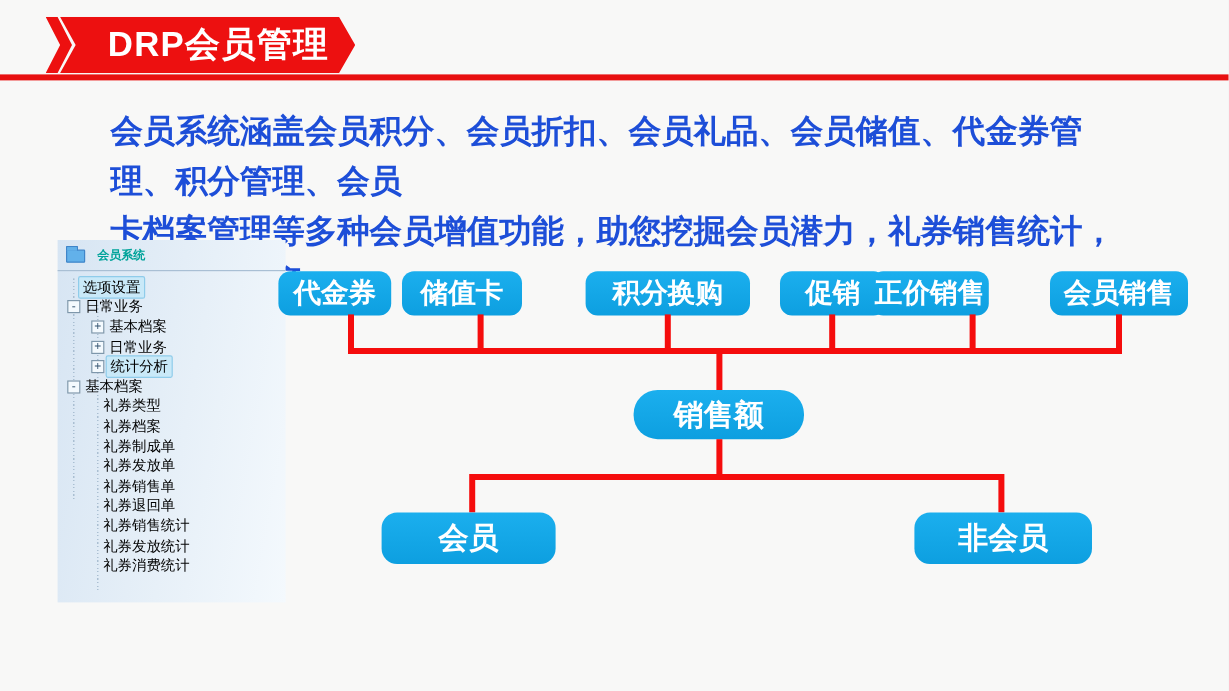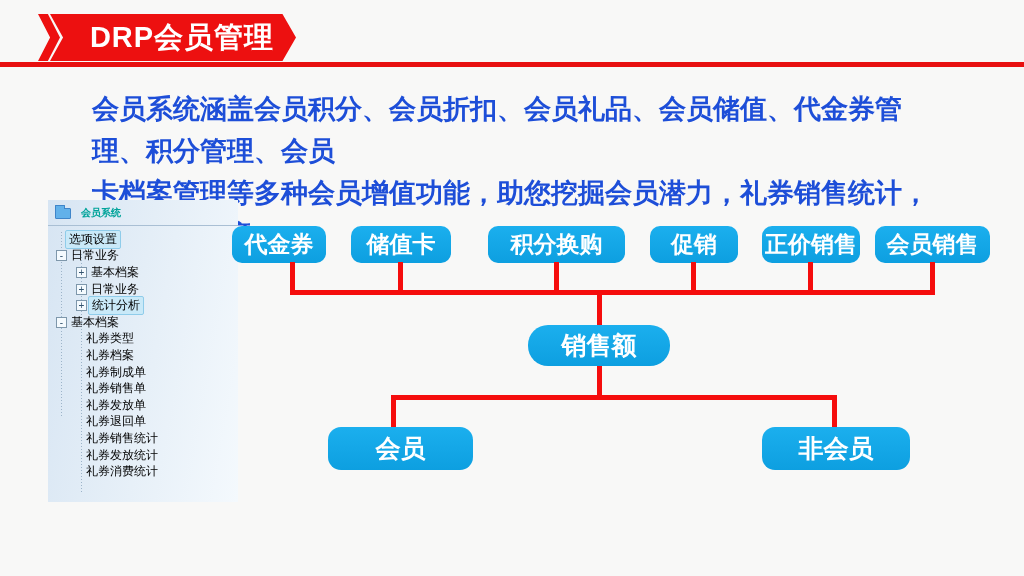--- a/index.html
+++ b/index.html
@@ -45,25 +45,25 @@
   .lvl1 { margin-left:28px; }
   .lvl1.leaf { margin-left:38px; }
   .tlabel { white-space:nowrap; }
   .selected > .tlabel { background:#c9e9f8; border:1px solid #8fccea; border-radius:2px;
                         padding:0 3px; margin-left:-3px; }
 
   
   .nbox { position:absolute; background:linear-gradient(#1bafee,#0d9fe0); border-radius:10px;
           color:#fff; font-weight:bold; display:flex; align-items:center; justify-content:center; }
   .nbox.top { top:226px; height:37px; font-size:23px; }
-  .b1{left:232px;width:94px;} .b2{left:351px;width:100px;} .b3{left:488px;width:137px;}
-  .b4{left:650px;width:88px;} .b5{left:762px;width:98px;} .b6{left:875px;width:115px;}
+  .b1{left:232px;width:94px;} .b2{left:335px;width:100px;} .b3{left:488px;width:137px;}
+  .b4{left:650px;width:88px;} .b5{left:726px;width:98px;} .b6{left:875px;width:115px;}
   .nbox.mid { left:528px; top:325px; width:142px; height:41px; font-size:25px; border-radius:20px; }
   .nbox.bot { top:427px; height:43px; font-size:25px; border-radius:13px; }
-  .bl{left:328px;width:145px;} .br{left:762px;width:148px;}
+  .bl{left:318px;width:145px;} .br{left:762px;width:148px;}
   .cline { position:absolute; background:#f50d0d; }
   .stub { width:5px; top:262px; height:33px; }
   .s1{left:290px;} .s2{left:398px;} .s3{left:554px;} .s4{left:691px;} .s5{left:808px;} .s6{left:930px;}
   .hbar  { left:290px; top:290px; width:645px; height:5px; }
   .vmid1 { left:597px; top:295px; width:5px; height:30px; }
   .vmid2 { left:597px; top:366px; width:5px; height:29px; }
   .hsplit{ left:391px; top:395px; width:446px; height:5px; }
   .vleft { left:391px; top:400px; width:5px; height:27px; }
   .vright{ left:832px; top:400px; width:5px; height:27px; }
 </style>
@@ -115,24 +115,24 @@
       <div class="trow lvl1 leaf">
         <span class="tlabel">礼券类型</span>
       </div>
       <div class="trow lvl1 leaf">
         <span class="tlabel">礼券档案</span>
       </div>
       <div class="trow lvl1 leaf">
         <span class="tlabel">礼券制成单</span>
       </div>
       <div class="trow lvl1 leaf">
-        <span class="tlabel">礼券销售单</span>
+        <span class="tlabel">礼券发放单</span>
       </div>
       <div class="trow lvl1 leaf">
-        <span class="tlabel">礼券发放单</span>
+        <span class="tlabel">礼券销售单</span>
       </div>
       <div class="trow lvl1 leaf">
         <span class="tlabel">礼券退回单</span>
       </div>
       <div class="trow lvl1 leaf">
         <span class="tlabel">礼券销售统计</span>
       </div>
       <div class="trow lvl1 leaf">
         <span class="tlabel">礼券发放统计</span>
       </div>

